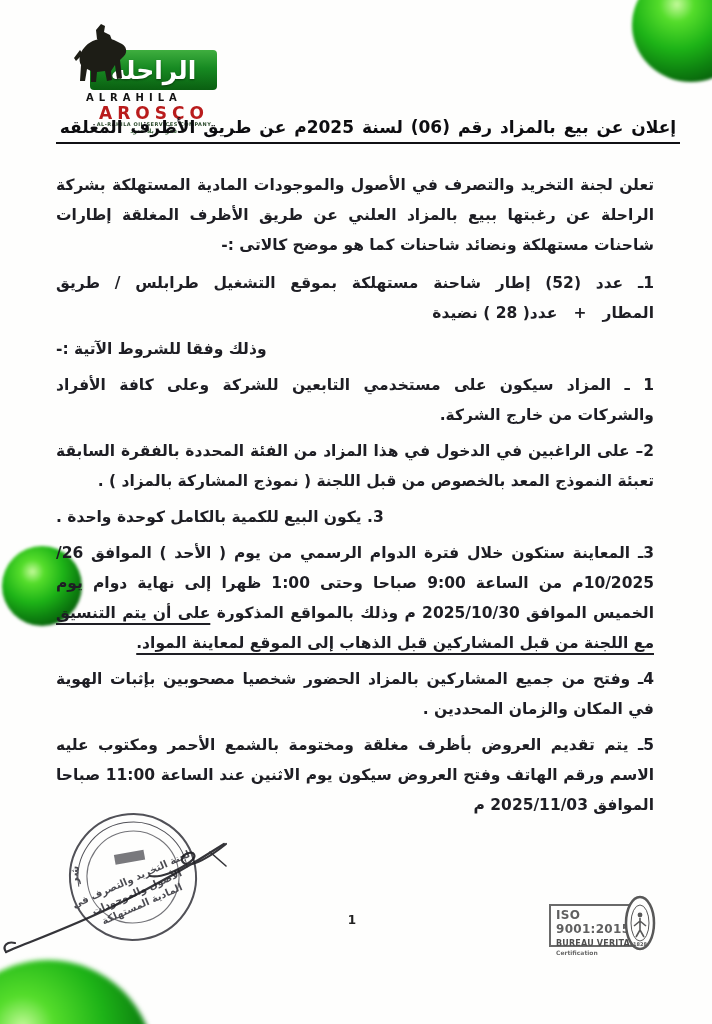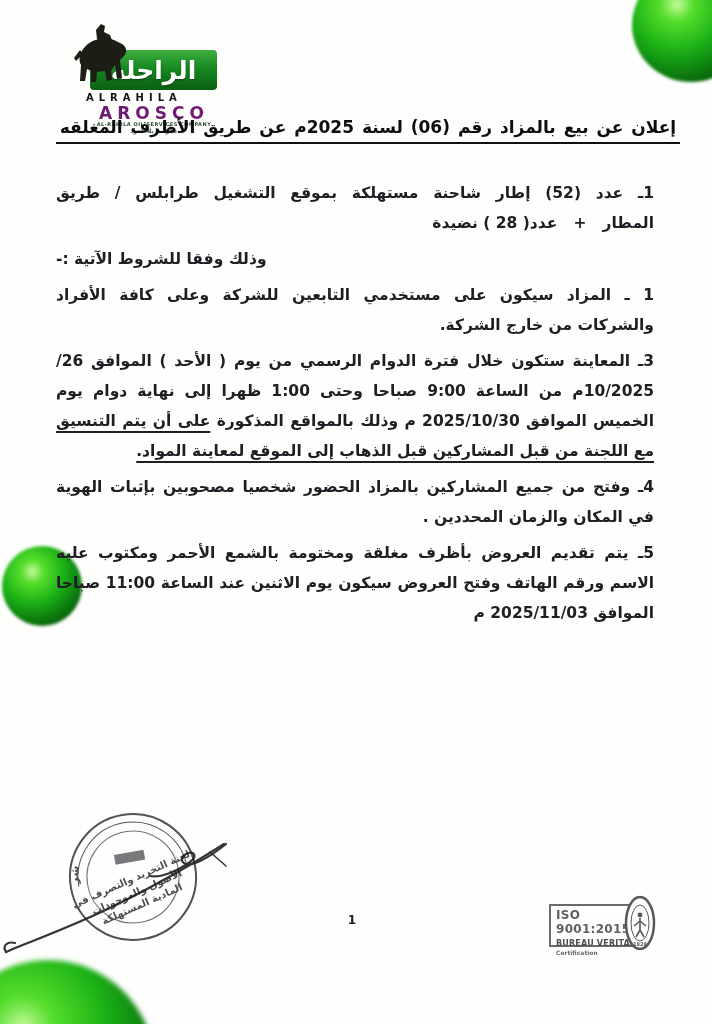--- a/index.html
+++ b/index.html
@@ -9,21 +9,21 @@
   .logo{position:absolute;left:70px;top:24px;width:150px;height:105px;}
   .logo .greenbox{position:absolute;left:20px;top:26px;width:127px;height:40px;border-radius:4px;
         background:linear-gradient(180deg,#3fae3f 0%,#178a22 45%,#0a5f11 100%);
         display:flex;align-items:center;justify-content:center;}
   .logo .greenbox span{color:#ffffff;font-weight:700;font-size:25px;line-height:1;
         text-shadow:0 1px 2px rgba(0,0,0,.45);}
   .logo svg.camel{position:absolute;left:-4px;top:-4px;width:84px;height:74px;z-index:2;}
   .logo .latin{position:absolute;left:16px;top:68px;width:140px;text-align:left;
         font-size:10px;font-weight:700;letter-spacing:5px;color:#141414;}
   .logo .acro{position:absolute;left:10px;top:79px;width:148px;text-align:center;
-        font-size:17px;font-weight:800;letter-spacing:5px;color:#701a75;}
+        font-size:17px;font-weight:800;letter-spacing:5px;color:#b91c1c;}
   .logo .sub{position:absolute;left:10px;top:97px;width:148px;text-align:center;
         font-size:5px;font-weight:700;letter-spacing:.5px;color:#2c4a2c;}
   .logo .slogan{position:absolute;left:10px;top:103px;width:148px;text-align:center;
         font-size:6px;font-weight:700;color:#355b35;direction:rtl;}
   
   .title-wrap{position:absolute;left:12px;top:117px;width:100%;text-align:center;direction:rtl;}
   .title-wrap span{display:inline-block;font-size:17px;font-weight:800;color:#0d0d10;
         border-bottom:2.5px solid #101014;padding:0 4px 5px 4px;letter-spacing:0px;
         word-spacing:2px;}
   
@@ -80,25 +80,28 @@
     <div class="acro">AROSCO</div>
     <div class="sub">AL-RAHILA OIL SERVICES COMPANY</div>
     <div class="slogan">عقود .. بلا حدود</div>
   </div>
 
   <div class="title-wrap">
     <span>إعلان  عن بيع بالمزاد رقم (06) لسنة 2025م عن طريق الأظرف المغلقه</span>
   </div>
 
   <div class="content">
+    <p><b>تعلن</b><span> لجنة  التخريد والتصرف في الأصول والموجودات المادية المستهلكة  بشركة الراحلة عن رغبتها ببيع بالمزاد العلني عن طريق الأظرف المغلقة إطارات شاحنات مستهلكة ونضائد شاحنات كما هو موضح كالاتى :-</span></p>
 
     <p class="lot gap-top">1ـ عدد (52) إطار شاحنة مستهلكة بموقع التشغيل طرابلس / طريق المطار&nbsp;&nbsp;&nbsp;+&nbsp;&nbsp;&nbsp;عدد( 28 ) نضيدة</p>
 
     <p class="single">وذلك وفقا للشروط الآتية :-</p>
     <p>1 ـ المزاد سيكون على مستخدمي التابعين للشركة وعلى كافة الأفراد والشركات  من خارج الشركة.</p>
+    <p>2– على الراغبين في الدخول في هذا المزاد من الفئة  المحددة بالفقرة السابقة تعبئة النموذج المعد بالخصوص من قبل اللجنة ( نموذج المشاركة بالمزاد ) .</p>
+    <p class="single">3. يكون البيع للكمية بالكامل كوحدة واحدة .</p>
 
     <p><span>3ـ  المعاينة ستكون خلال فترة الدوام الرسمي من  يوم ( الأحد ) الموافق 26/ 10/2025م   من الساعة 9:00 صباحا وحتى 1:00 ظهرا إلى نهاية دوام  يوم  الخميس الموافق 2025/10/30 م وذلك  بالمواقع المذكورة </span><span class="u">على أن يتم التنسيق مع اللجنة من قبل المشاركين قبل الذهاب إلى الموقع لمعاينة المواد.</span></p>
 
     <p>4ـ  وفتح من جميع المشاركين  بالمزاد الحضور شخصيا مصحوبين بإثبات الهوية في المكان والزمان المحددين .</p>
     <p>5ـ  يتم تقديم العروض بأظرف مغلقة ومختومة بالشمع الأحمر ومكتوب عليه الاسم ورقم الهاتف وفتح العروض سيكون يوم الاثنين  عند الساعة 11:00 صباحا الموافق 2025/11/03 م</p>
   </div>
 
   <svg class="stamp" viewBox="0 0 142 138">
     <g transform="rotate(-10 71 69)" stroke="#33333b" fill="none">
       <circle cx="71" cy="69" r="63" stroke-width="2"></circle>

